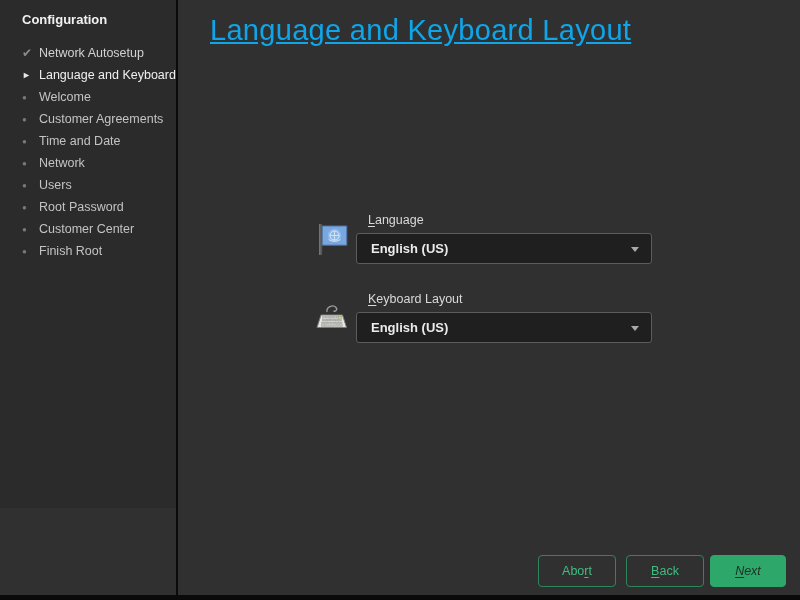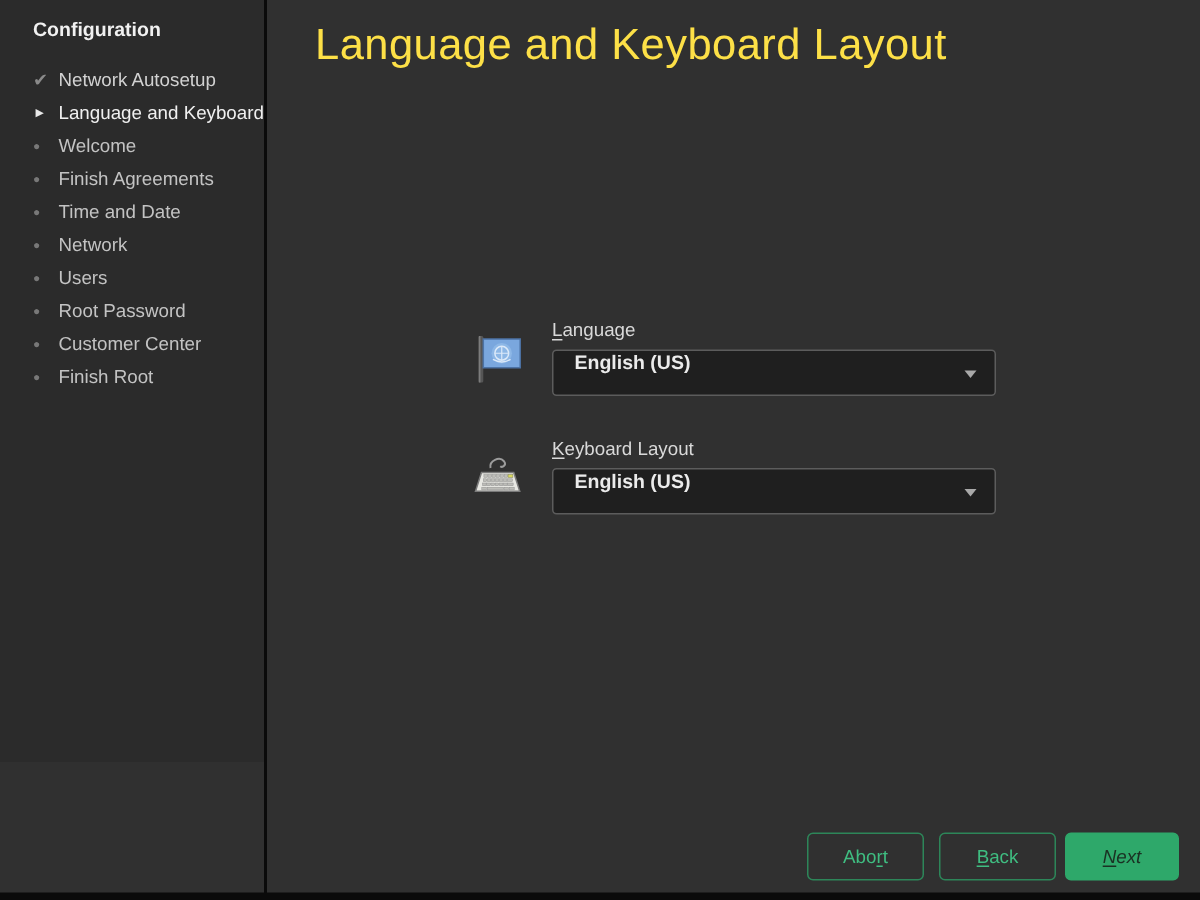--- a/index.html
+++ b/index.html
@@ -53,38 +53,39 @@
   .bottombar {
     position: absolute; left: 0; top: 595px; width: 800px; height: 5px;
     background: #0a0a0a; z-index: 5;
   }
 
   
   .main { position: absolute; left: 178px; top: 0; width: 622px; height: 595px; background: #303030; }
   .page-title {
     position: absolute; left: 32px; top: 14px;
     font-size: 29px; font-weight: 300; letter-spacing: 0.3px;
-    color: #fde047;
+    color: #0ea5e9;
+    text-decoration: underline;
   }
   .row-icon { position: absolute; width: 36px; height: 36px; }
   .flag-icon     { left: 136px; top: 221px; }
   .keyboard-icon { left: 136px; top: 302px; }
 
   .field-label {
     position: absolute; left: 190px;
     font-size: 12.5px; color: #d9d9d9;
   }
   .lbl-language { top: 213px; }
   .lbl-keyboard { top: 292px; }
   .accel { text-decoration: underline; text-underline-offset: 2px; }
 
   .select {
-    position: absolute; left: 190px; width: 296px; height: 31px;
+    position: absolute; left: 178px; width: 296px; height: 31px;
     background: #1f1f1f; border: 1px solid #5c5c5c; border-radius: 3px;
-    display: flex; align-items: flex-start; padding: 0 30px 0 14px;
+    display: flex; align-items: center; padding: 0 30px 0 14px;
     cursor: pointer;
   }
   .sel-language { top: 233px; }
   .sel-keyboard { top: 312px; }
   .select .value { font-size: 13px; font-weight: bold; color: #ebebeb; }
   .select .caret {
     position: absolute; right: 12px; top: 13px;
     width: 0; height: 0;
     border-left: 4px solid transparent; border-right: 4px solid transparent;
     border-top: 5px solid #a9a9a9;
@@ -121,21 +122,21 @@
       <li class="step current">
         <span class="ic arrow">►</span>
         <span class="lbl">Language and Keyboard</span>
       </li>
       <li class="step pending">
         <span class="ic bullet">●</span>
         <span class="lbl">Welcome</span>
       </li>
       <li class="step pending">
         <span class="ic bullet">●</span>
-        <span class="lbl">Finish Agreements</span>
+        <span class="lbl">Customer Agreements</span>
       </li>
       <li class="step pending">
         <span class="ic bullet">●</span>
         <span class="lbl">Time and Date</span>
       </li>
       <li class="step pending">
         <span class="ic bullet">●</span>
         <span class="lbl">Network</span>
       </li>
       <li class="step pending">

